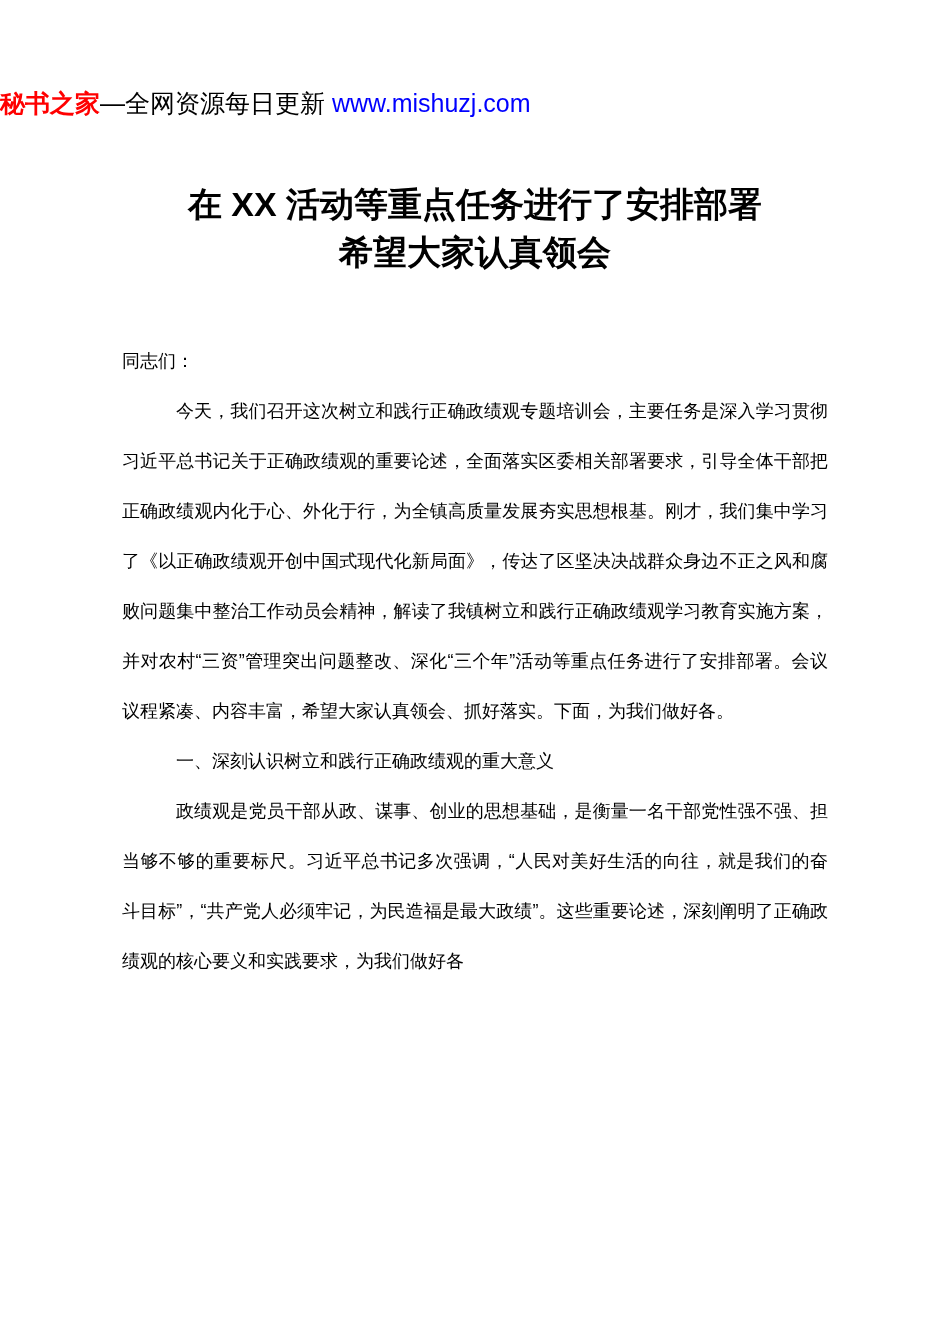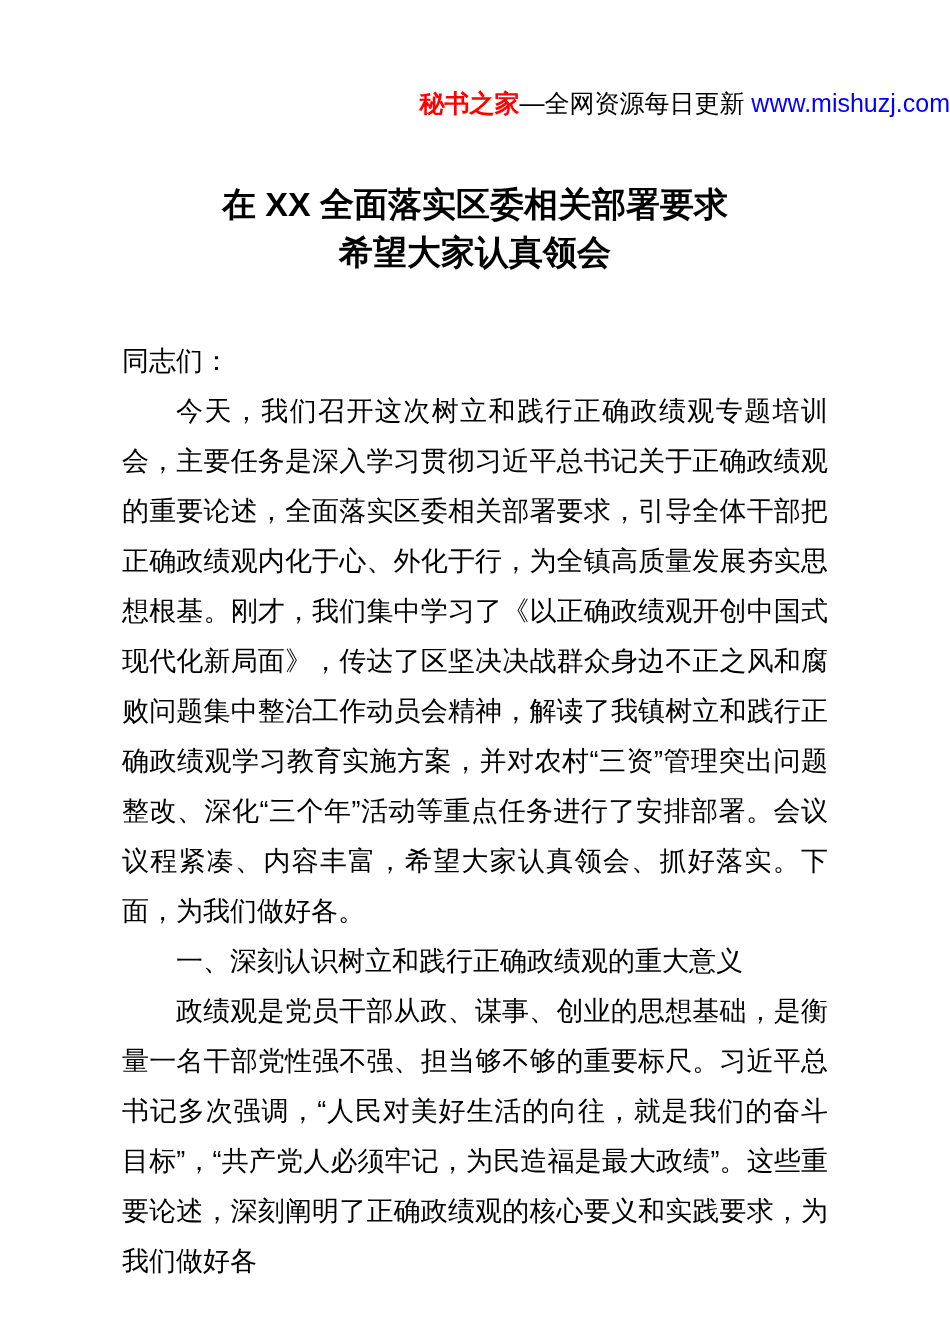--- a/index.html
+++ b/index.html
@@ -14,21 +14,21 @@
     background: #ffffff;
     color: #000000;
     font-family: "Liberation Sans", "DejaVu Sans", sans-serif;
     overflow: hidden;
   }
   .site-header {
     position: absolute;
     top: 88px;
     left: 0;
     width: 100%;
-    text-align: right;
+    text-align: left;
     font-size: 25px;
     line-height: 30px;
     white-space: nowrap;
   }
   .site-header .brand {
     color: #ff0000;
     font-weight: bold;
   }
   .site-header .tagline {
     color: #000000;
@@ -52,21 +52,21 @@
     color: #000000;
   }
   .doc-title .title-line {
     display: block;
   }
   .doc-body {
     position: absolute;
     top: 336px;
     left: 122px;
     width: 706px;
-    font-size: 27px;
+    font-size: 18px;
     line-height: 50px;
     text-align: justify;
     color: #000000;
   }
   .doc-body p {
     margin: 0;
     padding: 0;
   }
   .doc-body p.indent {
     text-indent: 54px;
@@ -75,21 +75,21 @@
 </head>
 <body>
 
 <div class="page">
 
   <div class="site-header">
     <span class="brand">秘书之家</span><span class="tagline">—全网资源每日更新 </span><span class="url">www.mishuzj.com</span>
   </div>
 
   <h1 class="doc-title">
-    <span class="title-line">在 XX 全面落实区委相关部署要求</span>
+    <span class="title-line">在 XX 活动等重点任务进行了安排部署</span>
     <span class="title-line">希望大家认真领会</span>
   </h1>
 
   <div class="doc-body">
     <p class="salutation">同志们：</p>
     <p class="para indent">今天，我们召开这次树立和践行正确政绩观专题培训会，主要任务是深入学习贯彻习近平总书记关于正确政绩观的重要论述，全面落实区委相关部署要求，引导全体干部把正确政绩观内化于心、外化于行，为全镇高质量发展夯实思想根基。刚才，我们集中学习了《以正确政绩观开创中国式现代化新局面》，传达了区坚决决战群众身边不正之风和腐败问题集中整治工作动员会精神，解读了我镇树立和践行正确政绩观学习教育实施方案，并对农村“三资”管理突出问题整改、深化“三个年”活动等重点任务进行了安排部署。会议议程紧凑、内容丰富，希望大家认真领会、抓好落实。下面，为我们做好各。</p>
     <p class="para indent">一、深刻认识树立和践行正确政绩观的重大意义</p>
     <p class="para indent">政绩观是党员干部从政、谋事、创业的思想基础，是衡量一名干部党性强不强、担当够不够的重要标尺。习近平总书记多次强调，“人民对美好生活的向往，就是我们的奋斗目标”，“共产党人必须牢记，为民造福是最大政绩”。这些重要论述，深刻阐明了正确政绩观的核心要义和实践要求，为我们做好各</p>
   </div>
 

